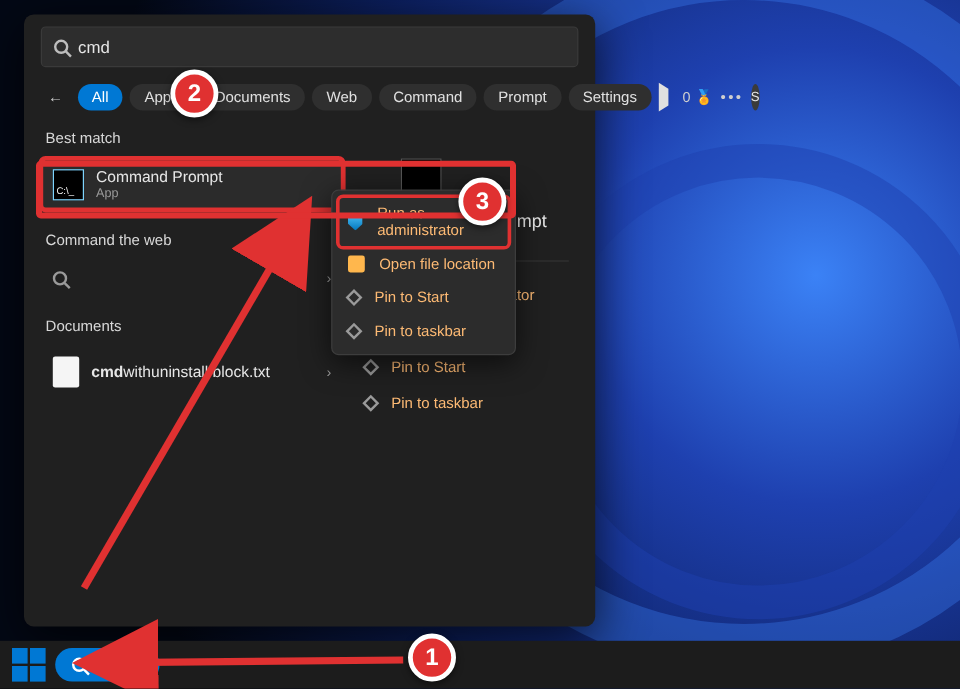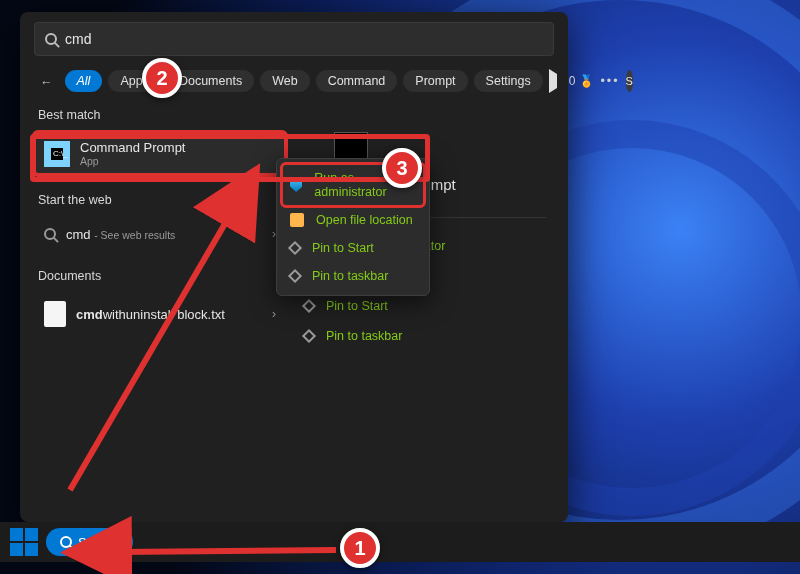--- a/index.html
+++ b/index.html
@@ -15,80 +15,80 @@
   .wallpaper::before, .wallpaper::after {
     content:""; position:absolute; border-radius:50%;
     border:40px solid rgba(59,130,246,.35);
   }
   .wallpaper::before { width:520px; height:520px; right:-120px; top:-40px; }
   .wallpaper::after  { width:340px; height:340px; right:-30px; top:120px;
                        border-width:28px; border-color:rgba(30,64,175,.5); }
 
   
   .taskbar {
-    position:absolute; left:0; right:0; bottom:12px; height:40px;
+    position:absolute; left:0; right:0; bottom:0; height:40px;
     background:#1c1c1c; display:flex; align-items:center; padding:0 10px; gap:8px;text-align:center;
   }
   .start-btn {
     width:28px; height:28px; display:grid;
     grid-template-columns:1fr 1fr; grid-template-rows:1fr 1fr; gap:2px;
     cursor:pointer;
   }
   .start-btn span { background:#0078d4; }
   .search-pill {
     display:flex; align-items:center; gap:6px;
     background:#0078d4; color:#fff; height:28px; padding:0 14px;
     border-radius:14px; font-size:13px; cursor:pointer;
   }
   .mag { width:12px; height:12px; border:2px solid currentColor; border-radius:50%; position:relative; }
   .mag::after { content:""; position:absolute; width:6px; height:2px; background:currentColor;
                 bottom:-3px; right:-5px; transform:rotate(45deg); }
 
   
   .search-window {
-    position:absolute; top:12px; left:20px; width:548px; height:510px;
+    position:absolute; top:12px; left:20px; width:476px; height:510px;
     background:#202020; border-radius:8px; color:#e6e6e6;
     display:flex; flex-direction:column; padding:10px 14px 14px;
     box-shadow:0 10px 40px rgba(0,0,0,.7);
   }
   .search-box {
     display:flex; align-items:center; gap:8px;
     background:#2d2d2d; border:1px solid #3a3a3a; border-radius:4px;
     height:34px; padding:0 10px; font-size:14px;
   }
   .search-box .mag { color:#bdbdbd; }
 
   .filter-row { display:flex; align-items:center; gap:6px; margin-top:14px; font-size:12.5px; }
   .back-arrow { color:#cfcfcf; padding:4px 6px; cursor:pointer; }
   .pill {
     background:#2f2f2f; color:#e0e0e0; padding:4px 12px; border-radius:12px;
     cursor:pointer; white-space:nowrap;
   }
-  .pill.active { background:#0078d4; color:#fff;font-style:italic; }
+  .pill.active { background:#0078d4; color:#fff; }
   .filter-spacer { flex:1; }
   .reward { color:#cfcfcf; font-size:12px; display:flex; align-items:center; gap:4px; }
   .dots { color:#cfcfcf; letter-spacing:2px; cursor:pointer; }
   .avatar { width:22px; height:22px; border-radius:50%; background:#3b3b3b;
             display:flex; align-items:center; justify-content:center; font-size:11px; }
   .play { width:0; height:0; border-left:8px solid #e0e0e0;
           border-top:5px solid transparent; border-bottom:5px solid transparent; }
 
   .split { display:flex; flex:1; margin-top:16px; gap:0; }
   .left-col  { width:252px; }
   .right-col { flex:1; padding:0 8px; }
 
   .section-label { font-size:12.5px; color:#d8d8d8; margin:0 0 10px 4px; font-weight:400; }
 
   .result-row {
     display:flex; align-items:center; gap:10px; padding:8px 10px;
     border-radius:4px; cursor:pointer;
   }
   .result-row.hl { outline:4px solid #e03131; outline-offset:-2px; background:#2b2b2b; }
   .app-icon {
-    width:26px; height:26px; background:#000; border:7px solid #7dd3fc;
+    width:26px; height:26px; background:#000; border:1px solid #7dd3fc;
     display:flex; align-items:flex-end; padding:2px;
   }
   .app-icon span { color:#f5f5f5; font-size:8px; }
   .doc-icon {
     width:22px; height:26px; background:#f5f5f5; border-radius:2px;
   }
   .result-text .t { font-size:13px; }
   .result-text .s { font-size:10.5px; color:#9a9a9a; }
   .chev { margin-left:auto; color:#9a9a9a; font-size:12px; }
   .mag-sm { color:#9a9a9a; }
@@ -99,21 +99,21 @@
   }
   .preview-title .big-icon {
     width:34px; height:34px; background:#000; border:1px solid #555; margin-bottom:10px;
   }
   .preview-title .nm { font-size:15px; }
   .preview-title .ty { font-size:11px; color:#9a9a9a; margin-top:2px; }
 
   .action-list { margin-top:14px; display:flex; flex-direction:column; gap:2px; }
   .action-row {
     display:flex; align-items:center; gap:12px; padding:7px 10px;
-    border-radius:4px; font-size:12.5px; color:#84cc16; cursor:pointer;
+    border-radius:4px; font-size:12.5px; color:#fdba74; cursor:pointer;
   }
   .ai { width:14px; height:14px; display:inline-block; }
   .ai-shield { background:linear-gradient(#4fc3f7,#0277bd); clip-path:polygon(50% 0,100% 20%,100% 60%,50% 100%,0 60%,0 20%); }
   .ai-folder { background:#ffb74d; border-radius:2px; }
   .ai-pin    { border:2px solid #9a9a9a; transform:rotate(45deg); width:10px; height:10px; }
 
   
   .ctx {
     position:absolute; top:158px; left:276px; width:154px;
     background:#2c2c2c; border:1px solid #3d3d3d; border-radius:6px;
@@ -175,30 +175,24 @@
       <div class="result-row hl">
         <span class="app-icon">
             <span>C:\_</span>
           </span>
         <span class="result-text">
           <div class="t">Command Prompt</div>
           <div class="s">App</div>
         </span>
       </div>
 
-      <div class="section-label" style="margin-top:18px">Start the web</div>
+      <div class="section-label" style="margin-top:18px">Command the web</div>
 
       <div class="result-row">
         <span class="mag mag-sm"></span>
-        <span class="result-text">
-          <span class="t">
-            <span>cmd</span>
-            <span class="s" style="display:inline"> - <span>See web results</span></span>
-          </span>
-        </span>
         <span class="chev">›</span>
       </div>
 
       <div class="section-label" style="margin-top:18px">Documents</div>
 
       <div class="result-row">
         <span class="doc-icon"></span>
         <span class="result-text">
           <span class="t">
             <b>cmd</b><span>withuninstall block</span><span>.txt</span>

